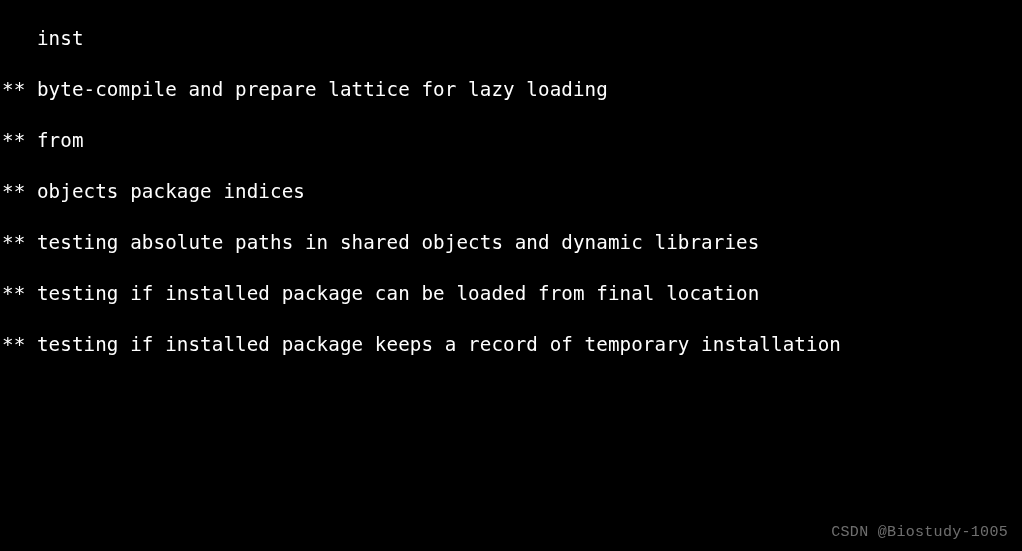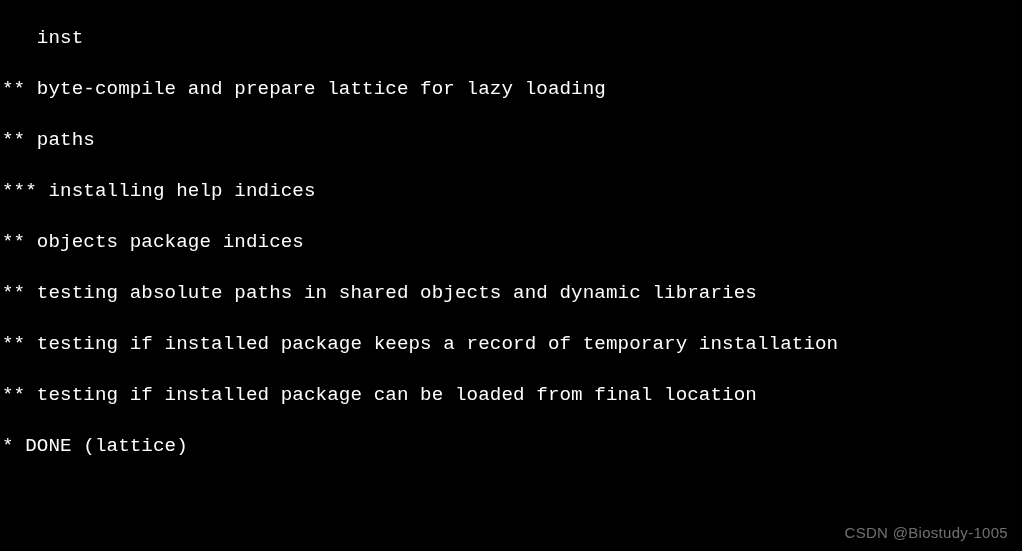--- a/index.html
+++ b/index.html
@@ -18,39 +18,37 @@
     white-space: pre;
     padding-left: 2px;
     padding-top: 0;
     letter-spacing: 0.1px;
   }
   .watermark {
     position: absolute;
     right: 14px;
     bottom: 10px;
     color: rgba(200,200,200,0.55);
-    font-family: Liberation Sans, sans-serif;
+    font-family: Liberation Mono, monospace;
     font-size: 15px;
     letter-spacing: 0.3px;
   }
-  .line { display: block; font-family: Liberation Mono, monospace; }
+  .line { display: block; }
 </style>
 </head>
 <body>
 
 <div class="terminal">
 <span class="line">   inst</span>
 <span class="line">** byte-compile and prepare lattice for lazy loading</span>
-<span class="line">** paths</span>
-<span class="line">*** installing help indices</span>
+<span class="line">** from</span>
 <span class="line">** objects package indices</span>
 <span class="line">** testing absolute paths in shared objects and dynamic libraries</span>
+<span class="line">** testing if installed package can be loaded from final location</span>
 <span class="line">** testing if installed package keeps a record of temporary installation</span>
-<span class="line">** testing if installed package can be loaded from final location</span>
-<span class="line">* DONE (lattice)</span>
 <span class="line"></span>
 
 
 
 
 
 
 
 
 

